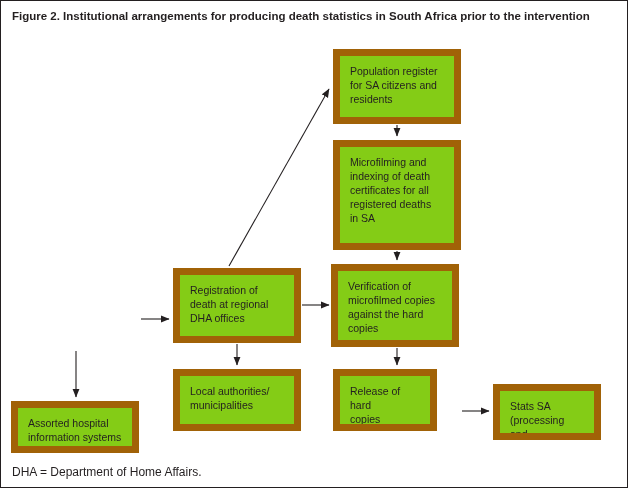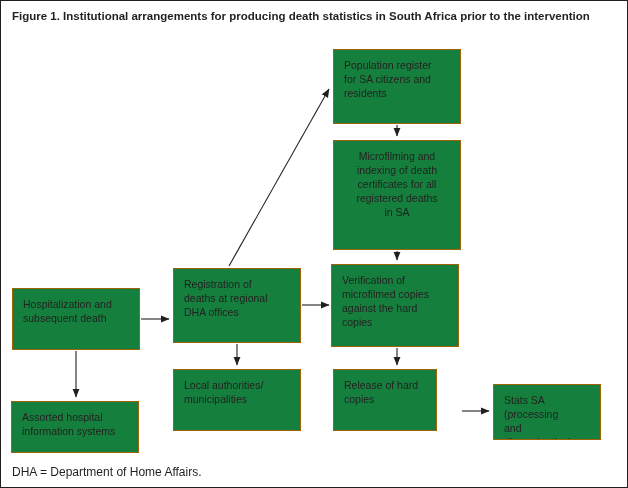--- a/index.html
+++ b/index.html
@@ -25,22 +25,22 @@
     top: 8px;
     width: 600px;
     font-size: 11.5px;
     font-weight: bold;
     color: #231f20;
     line-height: 1.35;
   }
   .node {
     position: absolute;
     box-sizing: border-box;
-    border: 1px solid #a16207;
-    background: #15803d;
+    border: 7px solid #a16207;
+    background: #84cc16;
     font-size: 10.5px;
     color: #231f20;
     line-height: 1.33;
     padding: 9px 10px 0 10px;
     overflow: hidden;
     white-space: pre-line;
   }
   #footnote {
     position: absolute;
     left: 11px;
@@ -55,21 +55,21 @@
     width: 628px;
     height: 488px;
     pointer-events: none;
   }
 </style>
 </head>
 <body>
 
 <div id="page">
 
-  <div id="title">Figure 1. Institutional arrangements for producing death statistics in South Africa prior to the intervention</div>
+  <div id="title">Figure 2. Institutional arrangements for producing death statistics in South Africa prior to the intervention</div>
 
   <svg class="arrows" viewBox="0 0 628 488">
     <defs>
       <marker id="ah" markerWidth="9" markerHeight="9" refX="7.5" refY="3.2" orient="auto" markerUnits="strokeWidth">
         <path d="M0,0 L8,3.2 L0,6.4 z" fill="#231f20"></path>
       </marker>
     </defs>
 
     <line x1="140" y1="318" x2="168" y2="318" stroke="#231f20" stroke-width="1.1" marker-end="url(#ah)"></line>
 
@@ -83,38 +83,36 @@
 
     <line x1="396" y1="124" x2="396" y2="135" stroke="#231f20" stroke-width="1.1" marker-end="url(#ah)"></line>
 
     <line x1="396" y1="250" x2="396" y2="259" stroke="#231f20" stroke-width="1.1" marker-end="url(#ah)"></line>
 
     <line x1="396" y1="347" x2="396" y2="364" stroke="#231f20" stroke-width="1.1" marker-end="url(#ah)"></line>
 
     <line x1="461" y1="410" x2="488" y2="410" stroke="#231f20" stroke-width="1.1" marker-end="url(#ah)"></line>
   </svg>
 
-  <div class="node" style="left:11px; top:287px; width:128px; height:62px;">Hospitalization and
-subsequent death</div>
 
   <div class="node" style="left:10px; top:400px; width:128px; height:52px;">Assorted hospital
 information systems</div>
 
   <div class="node" style="left:172px; top:267px; width:128px; height:75px;">Registration of
-deaths at regional
+death at regional
 DHA offices</div>
 
   <div class="node" style="left:172px; top:368px; width:128px; height:62px;">Local authorities/
 municipalities</div>
 
   <div class="node" style="left:332px; top:48px; width:128px; height:75px;">Population register
 for SA citizens and
 residents</div>
 
-  <div class="node" style="left:332px; top:139px; width:128px; height:110px;text-align:center;">Microfilming and
+  <div class="node" style="left:332px; top:139px; width:128px; height:110px;">Microfilming and
 indexing of death
 certificates for all
 registered deaths
 in SA</div>
 
   <div class="node" style="left:330px; top:263px; width:128px; height:83px;">Verification of
 microfilmed copies
 against the hard
 copies</div>
 

